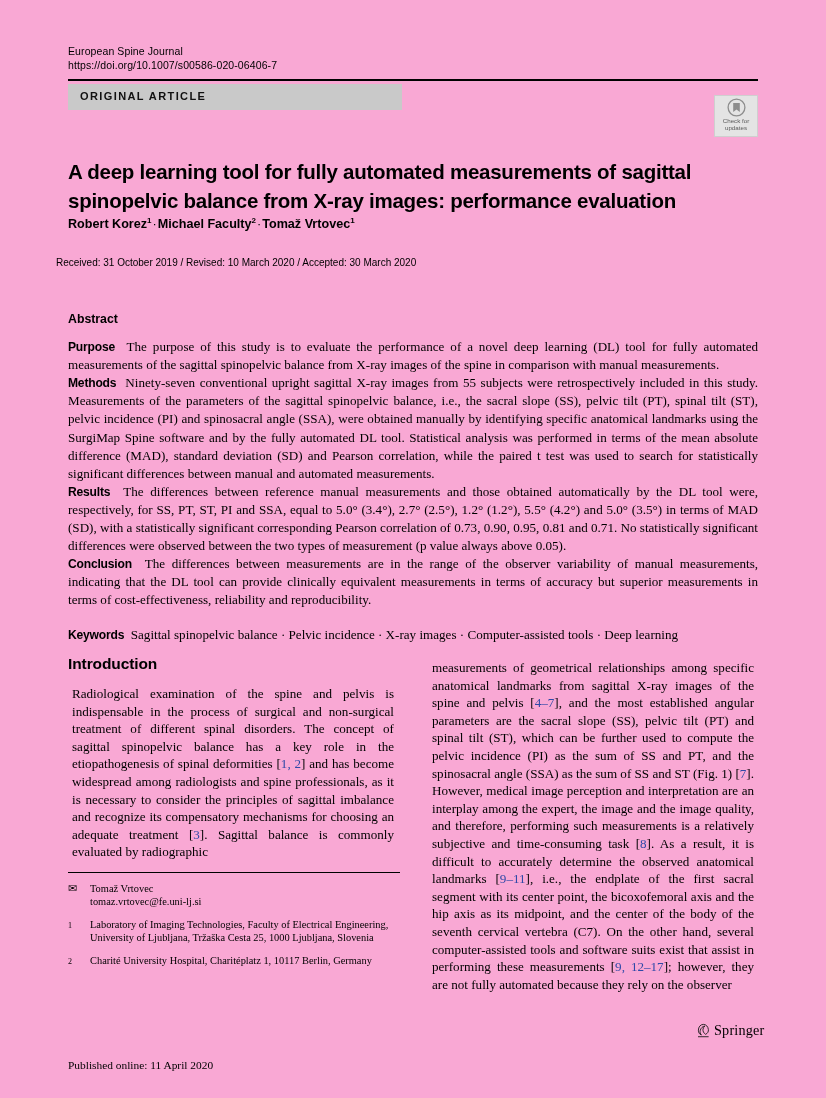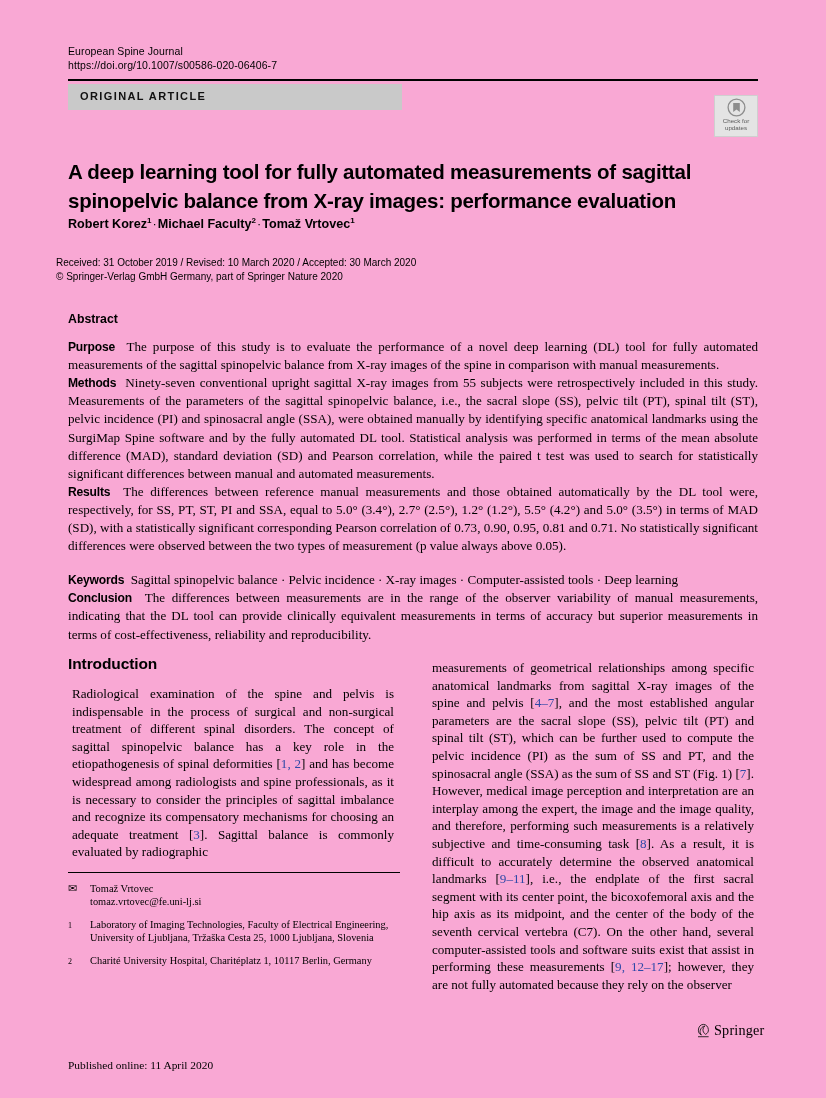--- a/index.html
+++ b/index.html
@@ -286,35 +286,34 @@
   </div>
 
   <h1 class="title">A deep learning tool for fully automated measurements of sagittal spinopelvic balance from X-ray images: performance evaluation</h1>
 
   <div class="authors">
     <span>Robert Korez</span><sup>1</sup><span class="sep">·</span><span>Michael Faculty</span><sup>2</sup><span class="sep">·</span><span>Tomaž Vrtovec</span><sup>1</sup>
   </div>
 
   <div class="dates">
     <div>Received: 31 October 2019 / Revised: 10 March 2020 / Accepted: 30 March 2020</div>
-    <div>© Springer-Verlag GmbH Germany, part of Springer Nature 2020</div>
   </div>
 
   <div class="abstract">
     <span class="abs-heading">Abstract</span>
 
     <p class="abs-para"><span class="run-in">Purpose</span>&nbsp; <span>The purpose of this study is to evaluate the performance of a novel deep learning (DL) tool for fully automated measurements of the sagittal spinopelvic balance from X-ray images of the spine in comparison with manual measurements.</span></p>
 
     <p class="abs-para"><span class="run-in">Methods</span>&nbsp; <span>Ninety-seven conventional upright sagittal X-ray images from 55 subjects were retrospectively included in this study. Measurements of the parameters of the sagittal spinopelvic balance, i.e., the sacral slope (SS), pelvic tilt (PT), spinal tilt (ST), pelvic incidence (PI) and spinosacral angle (SSA), were obtained manually by identifying specific anatomical landmarks using the SurgiMap Spine software and by the fully automated DL tool. Statistical analysis was performed in terms of the mean absolute difference (MAD), standard deviation (SD) and Pearson correlation, while the paired t test was used to search for statistically significant differences between manual and automated measurements.</span></p>
 
     <p class="abs-para"><span class="run-in">Results</span>&nbsp; <span>The differences between reference manual measurements and those obtained automatically by the DL tool were, respectively, for SS, PT, ST, PI and SSA, equal to 5.0° (3.4°), 2.7° (2.5°), 1.2° (1.2°), 5.5° (4.2°) and 5.0° (3.5°) in terms of MAD (SD), with a statistically significant corresponding Pearson correlation of 0.73, 0.90, 0.95, 0.81 and 0.71. No statistically significant differences were observed between the two types of measurement (p value always above 0.05).</span></p>
 
+    <p class="abs-para"><span class="run-in">Conclusion</span>&nbsp; <span>The differences between measurements are in the range of the observer variability of manual measurements, indicating that the DL tool can provide clinically equivalent measurements in terms of accuracy but superior measurements in terms of cost-effectiveness, reliability and reproducibility.</span></p>
+
     <p class="abs-para keywords"><span class="run-in">Keywords</span>&nbsp; <span>Sagittal spinopelvic balance · Pelvic incidence · X-ray images · Computer-assisted tools · Deep learning</span></p>
-
-    <p class="abs-para"><span class="run-in">Conclusion</span>&nbsp; <span>The differences between measurements are in the range of the observer variability of manual measurements, indicating that the DL tool can provide clinically equivalent measurements in terms of accuracy but superior measurements in terms of cost-effectiveness, reliability and reproducibility.</span></p>
   </div>
 
   <div class="columns">
     <div class="col col-left">
       <h2 class="section-title">Introduction</h2>
       <p class="body-text">Radiological examination of the spine and pelvis is indispensable in the process of surgical and non-surgical treatment of different spinal disorders. The concept of sagittal spinopelvic balance has a key role in the etiopathogenesis of spinal deformities [<span class="cite">1, 2</span>] and has become widespread among radiologists and spine professionals, as it is necessary to consider the principles of sagittal imbalance and recognize its compensatory mechanisms for choosing an adequate treatment [<span class="cite">3</span>]. Sagittal balance is commonly evaluated by radiographic</p>
     </div>
     <div class="col col-right">
       <p class="body-text">measurements of geometrical relationships among specific anatomical landmarks from sagittal X-ray images of the spine and pelvis [<span class="cite">4–7</span>], and the most established angular parameters are the sacral slope (SS), pelvic tilt (PT) and spinal tilt (ST), which can be further used to compute the pelvic incidence (PI) as the sum of SS and PT, and the spinosacral angle (SSA) as the sum of SS and ST (Fig. 1) [<span class="cite">7</span>]. However, medical image perception and interpretation are an interplay among the expert, the image and the image quality, and therefore, performing such measurements is a relatively subjective and time-consuming task [<span class="cite">8</span>]. As a result, it is difficult to accurately determine the observed anatomical landmarks [<span class="cite">9–11</span>], i.e., the endplate of the first sacral segment with its center point, the bicoxofemoral axis and the hip axis as its midpoint, and the center of the body of the seventh cervical vertebra (C7). On the other hand, several computer-assisted tools and software suits exist that assist in performing these measurements [<span class="cite">9, 12–17</span>]; however, they are not fully automated because they rely on the observer</p>
     </div>

